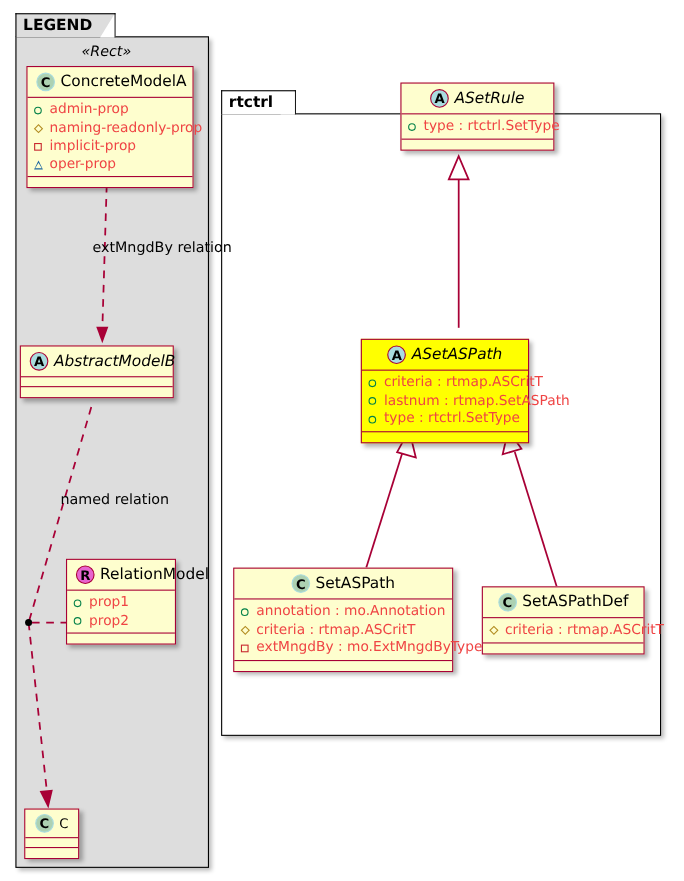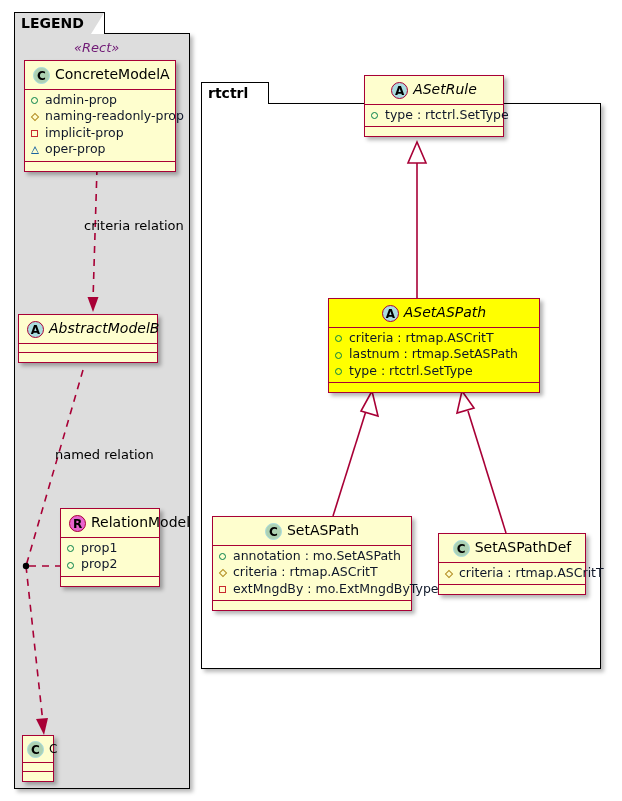--- a/index.html
+++ b/index.html
@@ -71,21 +71,21 @@
   .cls .cls-title.italic { font-style: italic; }
   .cls .cls-attrs {
     border-bottom: 1.5px solid #A80036;
     padding: 2px 4px 3px 4px;
   }
   .cls .cls-attrs.empty { height: 9px; padding: 0; }
   .cls .cls-ops { height: 9px; }
   .cls .attr {
     display: block;
     font-size: 12.5px;
-    color: #0f172a;
+    color: #ef4444;
     line-height: 16px;
     white-space: nowrap;
     padding-left: 2px;
   }
   .cls .attr .vis { display: inline-block; width: 14px; vertical-align: middle; }
 
   
   .g { display: inline-block; vertical-align: middle; }
   .g-circle { width: 7px; height: 7px; border: 1.3px solid #038048; border-radius: 50%; background: transparent; }
   .g-square { width: 7px; height: 7px; border: 1.3px solid #C82930; background: transparent; }
@@ -121,21 +121,21 @@
     color: #000000;
   }
   .badge-C { background: #ADD1B2; border: 1.3px solid #A9DCDF; }
   .badge-A { background: #A9DCDF; border: 1.3px solid #A80036; }
   .badge-R { background: #E763CF; border: 1.3px solid #A80036; }
 
   .stereo {
     position: absolute;
     font-size: 13px;
     font-style: italic;
-    color: #701a75;
+    color: #000000;
     white-space: nowrap;
   }
 
   .edge-label {
     position: absolute;
     font-size: 13px;
     color: #000000;
     white-space: nowrap;
     z-index: 6;
   }
@@ -185,64 +185,64 @@
     <div class="cls-title">
       <span class="badge badge-R">R</span><span>RelationModel</span>
     </div>
     <div class="cls-attrs">
       <span class="attr"><span class="vis"><i class="g g-circle"></i></span><span>prop1</span></span>
       <span class="attr"><span class="vis"><i class="g g-circle"></i></span><span>prop2</span></span>
     </div>
     <div class="cls-ops"></div>
   </div>
 
-  <div class="cls" style="left:22px; top:735px; width:32px;">
+  <div class="cls" style="left:22px; top:735px; width:50px;">
     <div class="cls-title" style="padding:4px 4px;">
       <span class="badge badge-C">C</span><span style="font-size:12px">C</span>
     </div>
     <div class="cls-attrs empty"></div>
     <div class="cls-ops"></div>
   </div>
 
-  <div class="edge-label" style="left:84px; top:218px;">criteria relation</div>
+  <div class="edge-label" style="left:84px; top:218px;">extMngdBy relation</div>
   <div class="edge-label" style="left:55px; top:447px;">named relation</div>
 
   <div class="pkg" style="left:201px; top:46px; width:402px; height:590px;margin-top:36px;">
     <div class="pkg-tab plain">rtctrl</div>
     <div class="pkg-body white" style="left:0px; top:21px; width:400px; height:566px;"></div>
   </div>
 
   <div class="cls" style="left:364px; top:75px; width:140px;">
     <div class="cls-title italic">
       <span class="badge badge-A">A</span><span>ASetRule</span>
     </div>
     <div class="cls-attrs">
       <span class="attr"><span class="vis"><i class="g g-circle"></i></span><span>type : rtctrl.SetType</span></span>
     </div>
     <div class="cls-ops"></div>
   </div>
 
-  <div class="cls hl" style="left:328px; top:298px; width:212px;">
+  <div class="cls hl" style="left:328px; top:308px; width:153px;">
     <div class="cls-title italic">
       <span class="badge badge-A">A</span><span>ASetASPath</span>
     </div>
     <div class="cls-attrs">
       <span class="attr"><span class="vis"><i class="g g-circle"></i></span><span>criteria : rtmap.ASCritT</span></span>
       <span class="attr"><span class="vis"><i class="g g-circle"></i></span><span>lastnum : rtmap.SetASPath</span></span>
       <span class="attr"><span class="vis"><i class="g g-circle"></i></span><span>type : rtctrl.SetType</span></span>
     </div>
     <div class="cls-ops"></div>
   </div>
 
   <div class="cls" style="left:212px; top:516px; width:200px;">
     <div class="cls-title">
       <span class="badge badge-C">C</span><span>SetASPath</span>
     </div>
     <div class="cls-attrs">
-      <span class="attr"><span class="vis"><i class="g g-circle"></i></span><span>annotation : mo.SetASPath</span></span>
+      <span class="attr"><span class="vis"><i class="g g-circle"></i></span><span>annotation : mo.Annotation</span></span>
       <span class="attr"><span class="vis"><i class="g g-diamond"></i></span><span>criteria : rtmap.ASCritT</span></span>
       <span class="attr"><span class="vis"><i class="g g-square"></i></span><span>extMngdBy : mo.ExtMngdByType</span></span>
     </div>
     <div class="cls-ops"></div>
   </div>
 
   <div class="cls" style="left:438px; top:533px; width:148px;">
     <div class="cls-title">
       <span class="badge badge-C">C</span><span>SetASPathDef</span>
     </div>

